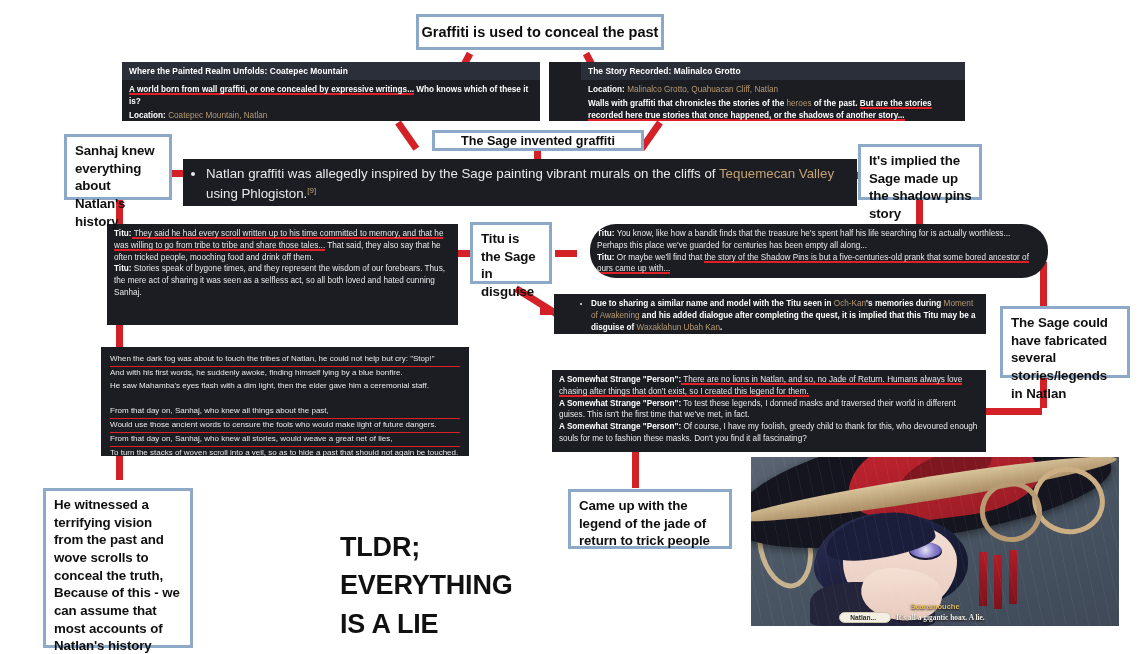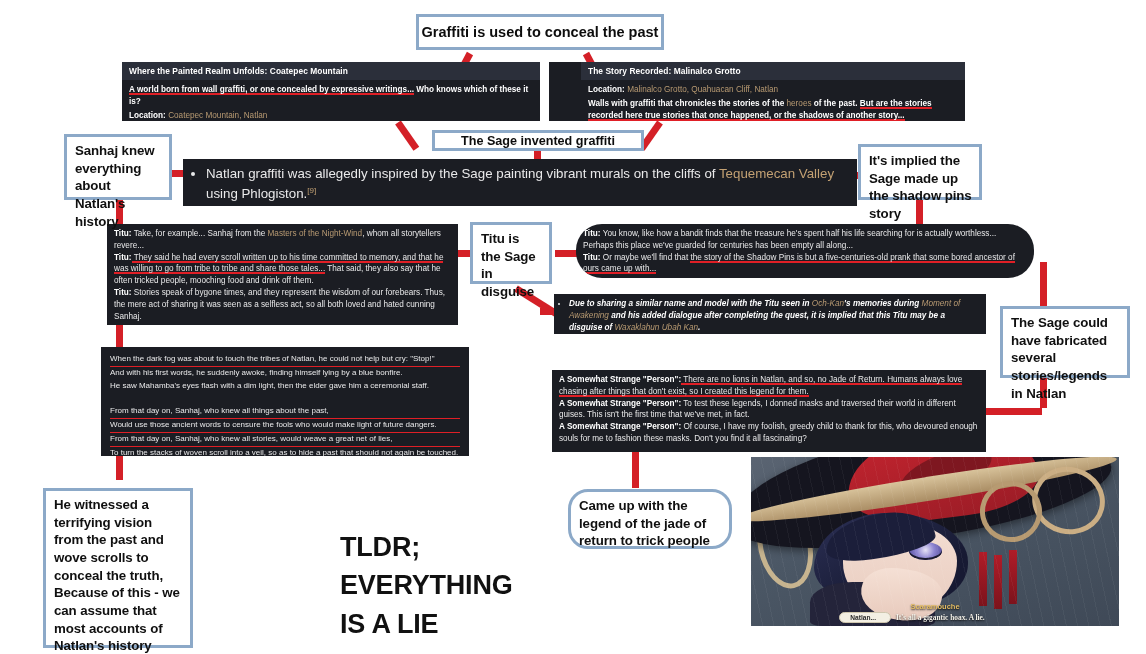--- a/index.html
+++ b/index.html
@@ -308,46 +308,43 @@
     </div>
   </div>
 
   <div class="callout" style="left:64px;top:134px;width:108px;height:66px;white-space:pre-line;">Sanhaj knew everything about Natlan's history</div>
 
   <div class="callout" style="left:858px;top:144px;width:124px;height:56px;">It's implied the Sage made up the shadow pins story</div>
 
   <div class="panel" style="left:107px;top:224px;width:351px;height:101px;">
     <div class="body" style="padding:4px 7px;">
       <div>
-        <span class="spk">Titu:</span><span> Take, for example... Sanhaj from the </span><span class="lnk">Masters of the Night-Wind</span><span>, whom all storytellers revere...</span>
-      </div>
-      <div>
         <span class="spk">Titu:</span><span class="ul"> They said he had every scroll written up to his time committed to memory, and that he was willing to go from tribe to tribe and share those tales...</span><span> That said, they also say that he often tricked people, mooching food and drink off them.</span>
       </div>
       <div>
         <span class="spk">Titu:</span><span> Stories speak of bygone times, and they represent the wisdom of our forebears. Thus, the mere act of sharing it was seen as a selfless act, so all both loved and hated cunning Sanhaj.</span>
       </div>
     </div>
   </div>
 
   <div class="callout" style="left:470px;top:222px;width:82px;height:62px;">Titu is the Sage in disguise</div>
 
-  <div class="panel" style="left:576px;top:224px;width:458px;height:54px;border-radius:26px;">
+  <div class="panel" style="left:590px;top:224px;width:458px;height:54px;border-radius:26px;">
     <div class="body" style="padding:4px 7px;">
       <div>
         <span class="spk">Titu:</span><span> You know, like how a bandit finds that the treasure he's spent half his life searching for is actually worthless... Perhaps this place we've guarded for centuries has been empty all along...</span>
       </div>
       <div>
         <span class="spk">Titu:</span><span> Or maybe we'll find that </span><span class="ul">the story of the Shadow Pins is but a five-centuries-old prank that some bored ancestor of ours came up with...</span>
       </div>
     </div>
   </div>
 
   <div class="panel bullets" style="left:554px;top:294px;width:432px;height:40px;">
-    <div class="body" style="padding:4px 8px 4px 2px;font-style:italic;">
+    <div class="body" style="padding:4px 8px 4px 24px;">
       <ul>
         <li><span class="lbl">Due to sharing a similar name and model with the Titu seen in </span><span class="lnk">Och-Kan</span><span class="lbl">'s memories during </span><span class="lnk">Moment of Awakening</span><span class="lbl"> and his added dialogue after completing the quest, it is implied that this Titu may be a disguise of </span><span class="lnk">Waxaklahun Ubah Kan</span><span class="lbl">.</span></li>
       </ul>
     </div>
   </div>
 
   <div class="callout" style="left:1000px;top:306px;width:130px;height:72px;">The Sage could have fabricated several stories/legends in Natlan</div>
 
   <div class="panel scrollpanel" style="left:101px;top:347px;width:368px;height:109px;">
     <div class="body">
@@ -372,21 +369,21 @@
       </div>
       <div>
         <span class="spk">A Somewhat Strange "Person":</span><span> Of course, I have my foolish, greedy child to thank for this, who devoured enough souls for me to fashion these masks. Don't you find it all fascinating?</span>
       </div>
     </div>
   </div>
 
   <div class="callout" style="left:43px;top:488px;width:150px;height:160px;white-space:pre-line;">He witnessed a terrifying vision from the past and wove scrolls to conceal the truth,
 Because of this - we can assume that most accounts of Natlan's history likely came from Sanhaj and are unreliable as a result</div>
 
-  <div class="callout" style="left:568px;top:489px;width:164px;height:60px;border-radius:20px;">Came up with the legend of the jade of return to trick people</div>
+  <div class="callout" style="left:568px;top:489px;width:164px;height:60px;">Came up with the legend of the jade of return to trick people</div>
 
   <div class="tldr" style="left:340px;top:528px;white-space:pre-line;">TLDR;
 EVERYTHING
 IS A LIE</div>
 
   <div class="figure" style="left:751px;top:457px;width:368px;height:169px;">
     <div class="fig-sky"></div>
     <div class="orn o3"></div>
     <div class="hat-brim"></div>
     <div class="hat-red"></div>

